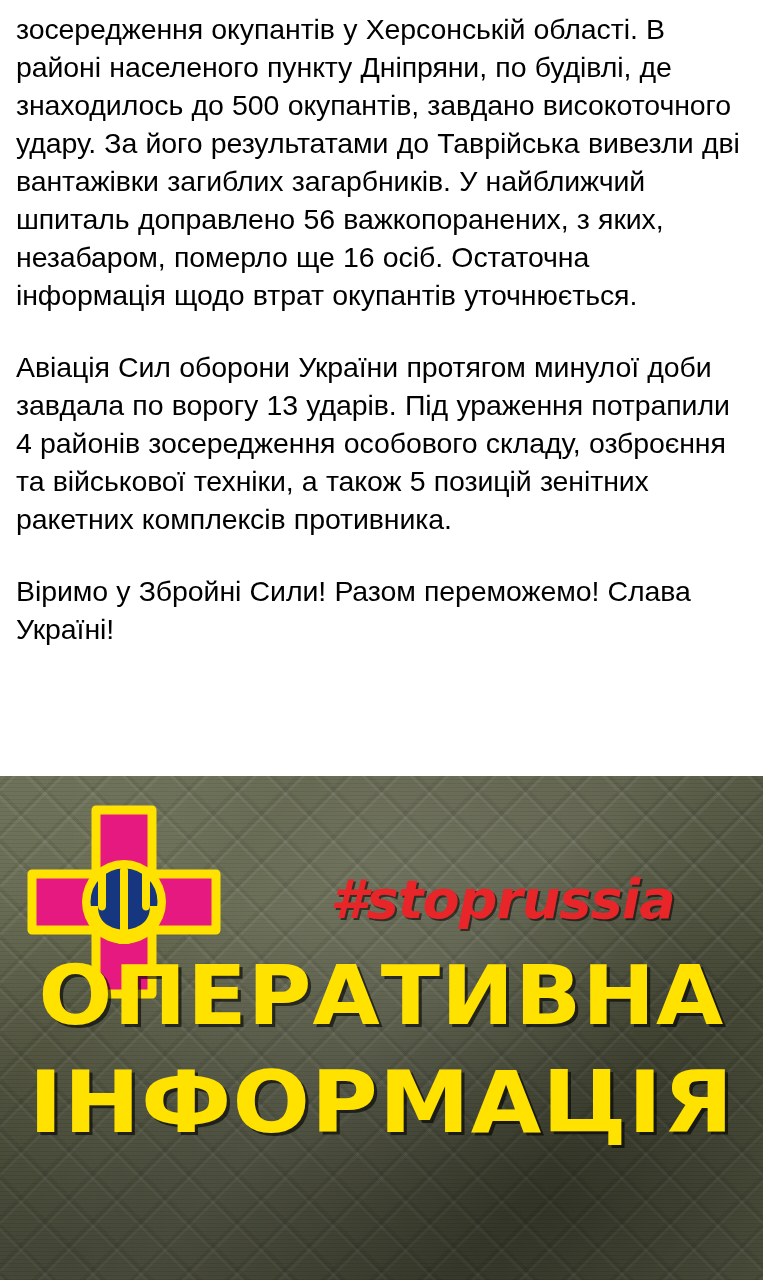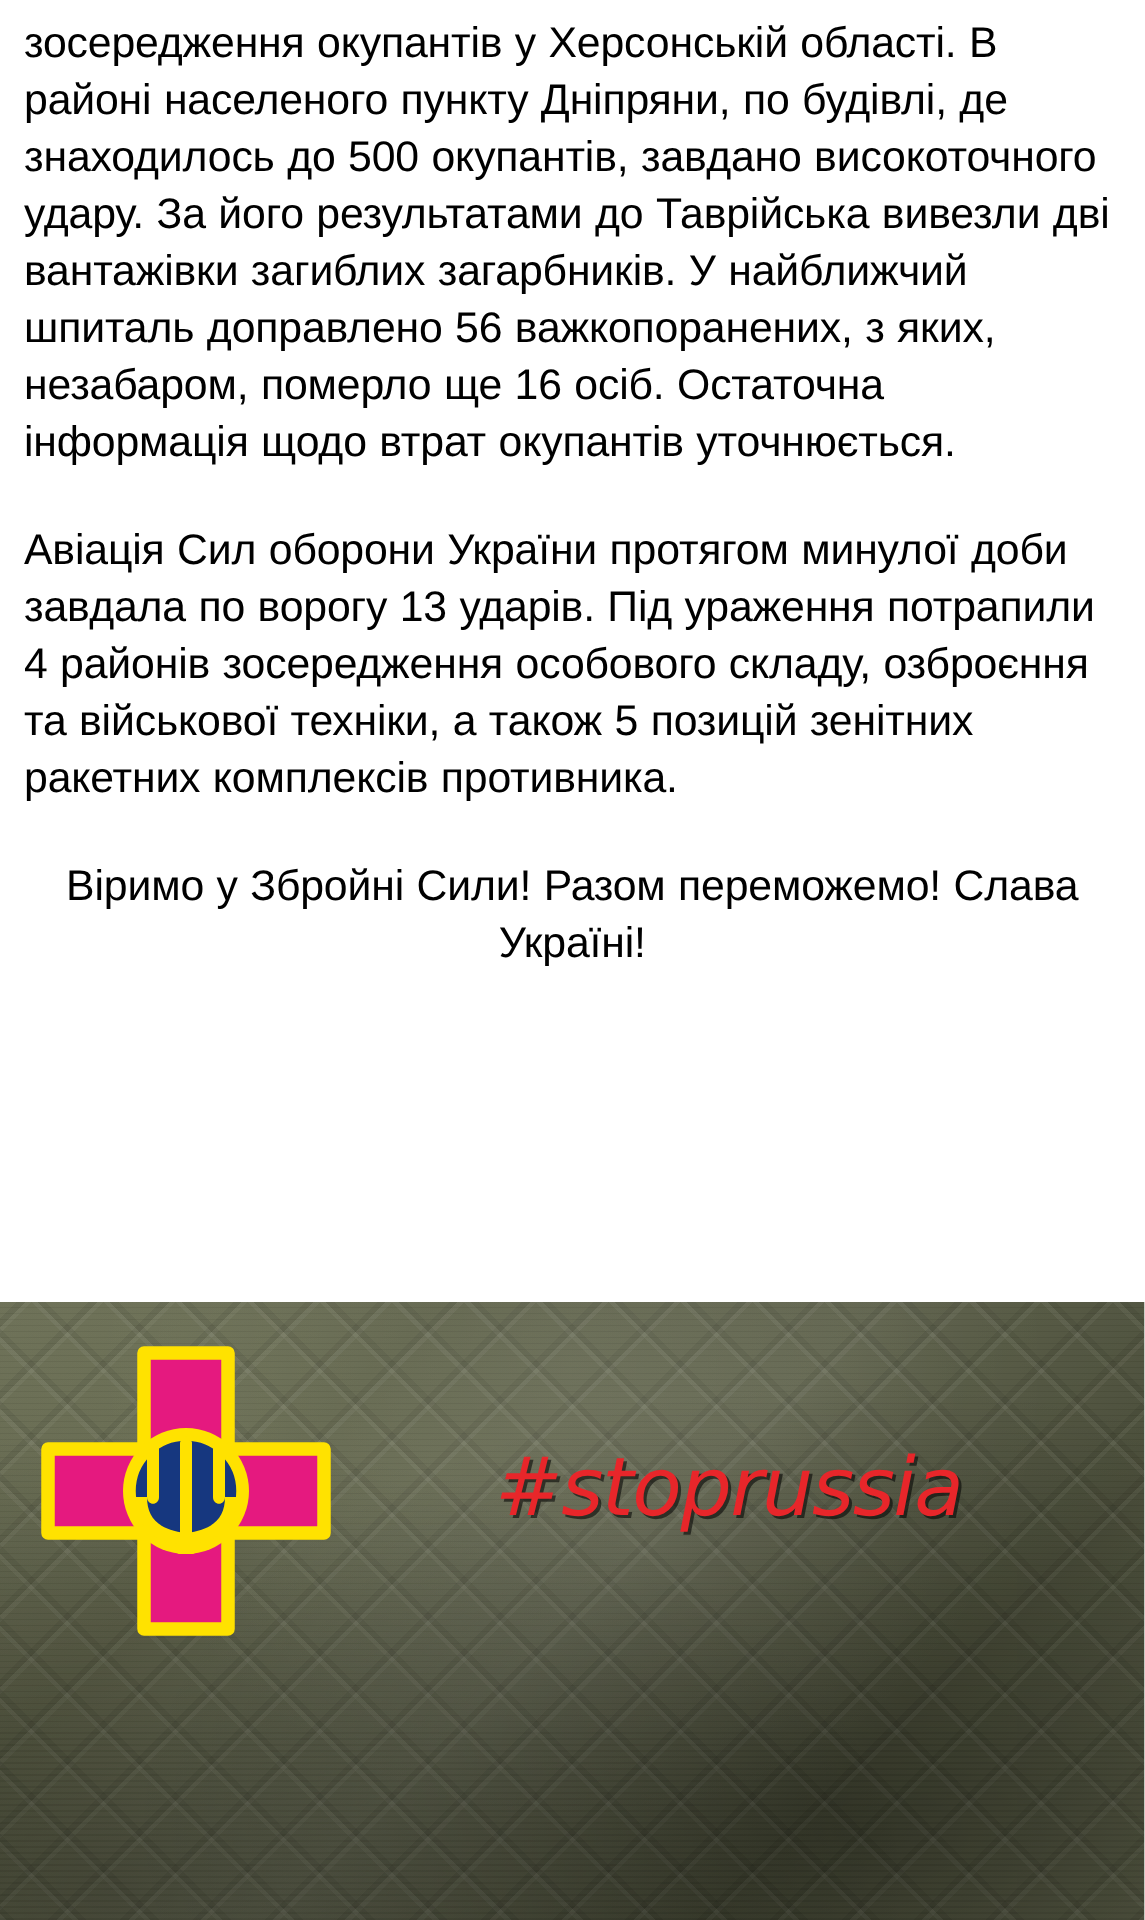--- a/index.html
+++ b/index.html
@@ -20,32 +20,32 @@
     background: #ffffff;
     display: flex;
     flex-direction: column;
   }
 
   
   .post-text {
     padding: 10px 16px 0 16px;
     box-sizing: border-box;
     flex: 0 0 auto;
-    height: 868px;
+    height: 776px;
     overflow: hidden;
   }
   .para {
     font-size: 28.5px;
     line-height: 38px;
     color: #000000;
     letter-spacing: -0.1px;
     margin: 0 0 34px 0;
     word-spacing: 0.5px;
   }
-  .para:last-child { margin-bottom: 0; text-align: center; }
+  .para:last-child { margin-bottom: 0; }
 
   
   .banner {
     position: relative;
     flex: 1 1 auto;
     width: 763px;
     overflow: hidden;
     background:
       radial-gradient(circle at 20% 20%, rgba(255,255,255,0.05), rgba(0,0,0,0.18) 70%),
       linear-gradient(135deg, #6f7357 0%, #5e6247 25%, #70745a 50%, #5a5e45 75%, #6b6f54 100%);
@@ -77,21 +77,21 @@
     width: 200px;
     height: 200px;
   }
   .emblem svg { display: block; width: 200px; height: 200px; }
 
   .stoprussia {
     position: absolute;
     left: 330px;
     top: 92px;
     font-family: "DejaVu Sans", sans-serif;
-    font-weight: normal;
+    font-weight: bold;
     font-style: italic;
     font-size: 54px;
     letter-spacing: -1px;
     color: #e8262a;
     text-shadow: 2px 2px 0 rgba(0,0,0,0.55);
     white-space: nowrap;
   }
   .headline-wrap {
     position: absolute;
     left: 0;
@@ -143,15 +143,19 @@
             <path d="M126 104 c0 14 -8 22 -26 24 v8 c26 -2 34 -16 34 -32 Z"></path>
             <rect x="90" y="128" width="20" height="7" rx="2"></rect>
             <rect x="93" y="134" width="14" height="8" rx="3"></rect>
           </g>
         </g>
       </svg>
     </div>
 
     <div class="stoprussia">#stoprussia</div>
 
+    <div class="headline-wrap">
+      <div class="headline l1">ОПЕРАТИВНА</div>
+      <div class="headline l2">ІНФОРМАЦІЯ</div>
+    </div>
   </div>
 
 </div>
 
 </body></html>

